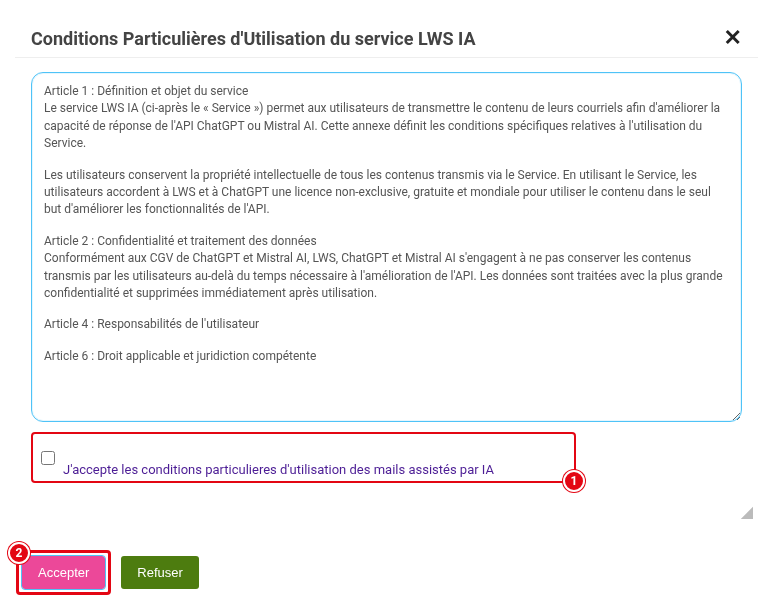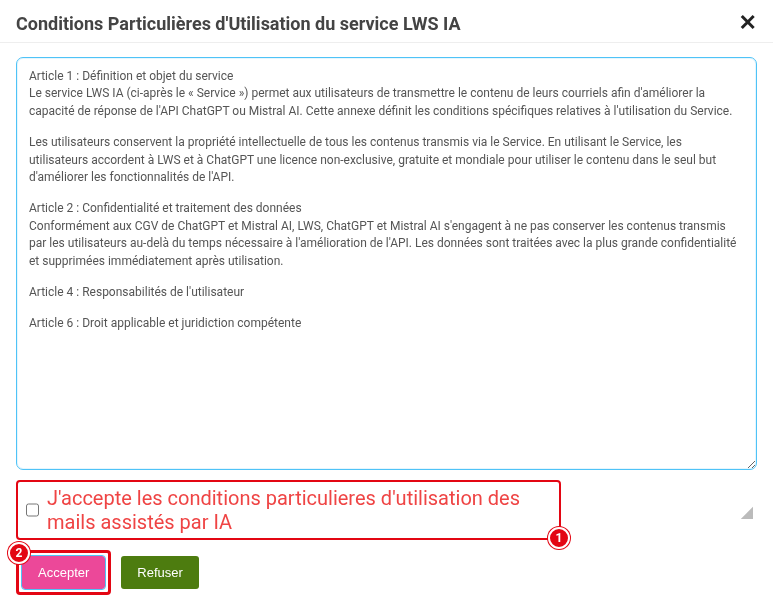--- a/index.html
+++ b/index.html
@@ -8,21 +8,21 @@
     background: #fff;
     width: 773px;
     height: 611px;
     overflow: hidden;
     position: relative;
     color: #333;
   }
   .modal {
     width: 100%;
     height: 100%;
-    padding: 0;
+    padding: 15px;
   }
   .modal-header {
     display: flex;
     justify-content: space-between;
     align-items: center;
     padding: 12px 16px 8px 16px;
     border-bottom: 1px solid #eee;
   }
   .modal-title {
     font-size: 18px;
@@ -34,23 +34,23 @@
     font-weight: 700;
     cursor: pointer;
     color: #222;
     line-height: 1;
   }
   .modal-body {
     padding: 14px 16px 0 16px;
   }
   .terms-box {
     width: 100%;
-    height: 413px;
+    height: 350px;
     border: 1px solid #4fc3f7;
-    border-radius: 7px;
+    border-radius: 12px;
     padding: 10px 12px;
     font-size: 12px;
     line-height: 1.45;
     color: #555;
     overflow-y: auto;
     resize: both;
     background: #fff;
     position: relative;
     box-shadow: 0 0 0 1px rgba(79,195,247,0.15) inset;
   }
@@ -70,22 +70,23 @@
     position: relative;
     width: 545px;
   }
   .accept-row input[type="checkbox"] {
     width: 14px;
     height: 14px;
     margin-right: 8px;
     cursor: pointer;
   }
   .accept-label {
-    font-size: 20px;
-    color: #ef4444;
+    font-size: 13px;
+    color: #4c1d95;
+    margin-top: 24px;
   }
   .annot-badge {
     position: absolute;
     width: 22px;
     height: 22px;
     border-radius: 50%;
     background: #e30613;
     border: 2px solid #fff;
     color: #fff;
     font-size: 12px;

